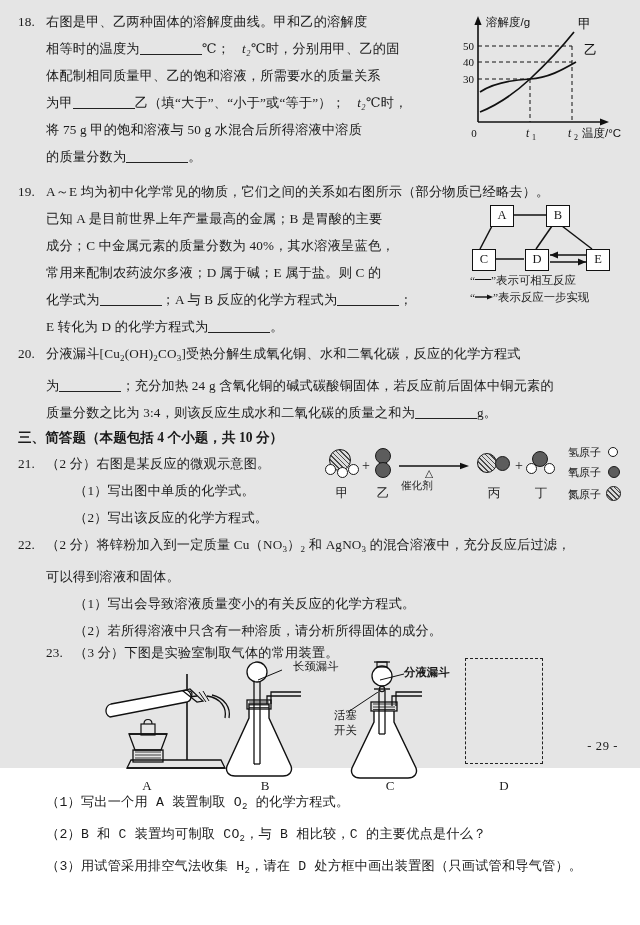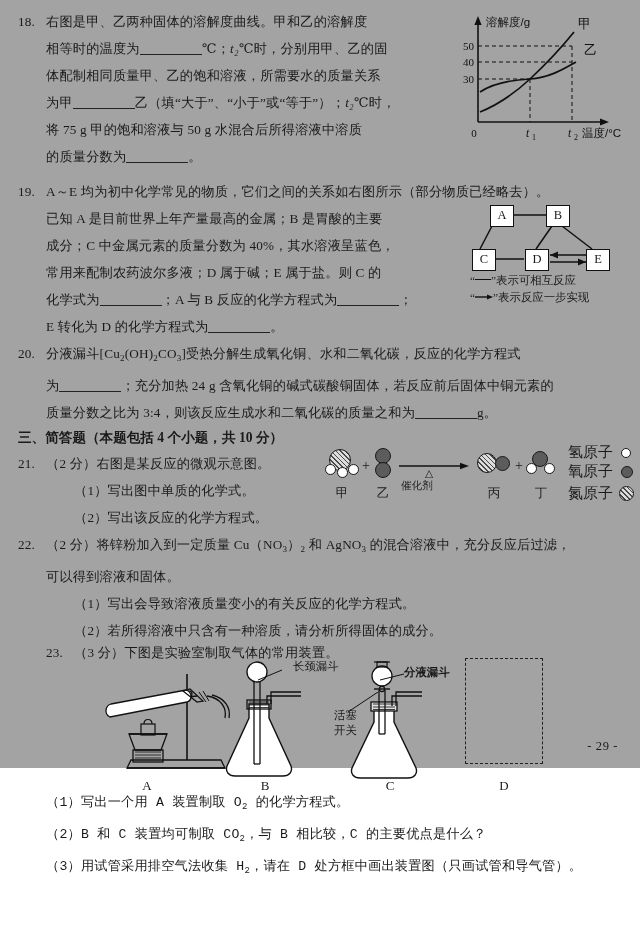--- a/index.html
+++ b/index.html
@@ -12,21 +12,21 @@
     height: 925px;
     position: relative;
     font-family: "Liberation Serif", "DejaVu Serif", serif;
     color: #1a1a1a;
     overflow: hidden;
   }
   .page {
     position: relative;
     width: 640px;
     height: 768px;
-    background: #a3a3a3;
+    background: #e5e5e5;
   }
 
   
   .qblock {
     position: absolute;
     font-size: 13.2px;
     line-height: 27px;
     letter-spacing: 0.2px;
   }
   .qnum {
@@ -40,21 +40,21 @@
   .blank {
     display: inline-block;
     border-bottom: 1px solid #222;
     height: 14px;
     vertical-align: -2px;
   }
   sub {
     font-size: 9px;
     vertical-align: -3px;
   }
-  .ital { font-style: italic; }
+  .ital { font-style: italic; margin-left: 12px; }
   .sect-head {
     position: absolute;
     font-size: 13.6px;
     font-weight: bold;
     line-height: 27px;
   }
   .sub-line { margin-left: 28px; }
 
   
   #q18-chart {
@@ -126,21 +126,21 @@
     position: absolute;
     font-size: 10.6px;
     white-space: nowrap;
   }
   .cond-bot {
     position: absolute;
     font-size: 10.6px;
   }
   .legend-atom-row {
     position: absolute;
-    font-size: 15px;
+    font-size: 11px;
     white-space: nowrap;
     line-height: 15px;
     font-family: Liberation Serif, serif;
   }
 
   
   #q23-figures {
     position: absolute;
     left: 0px;
     top: 648px;

